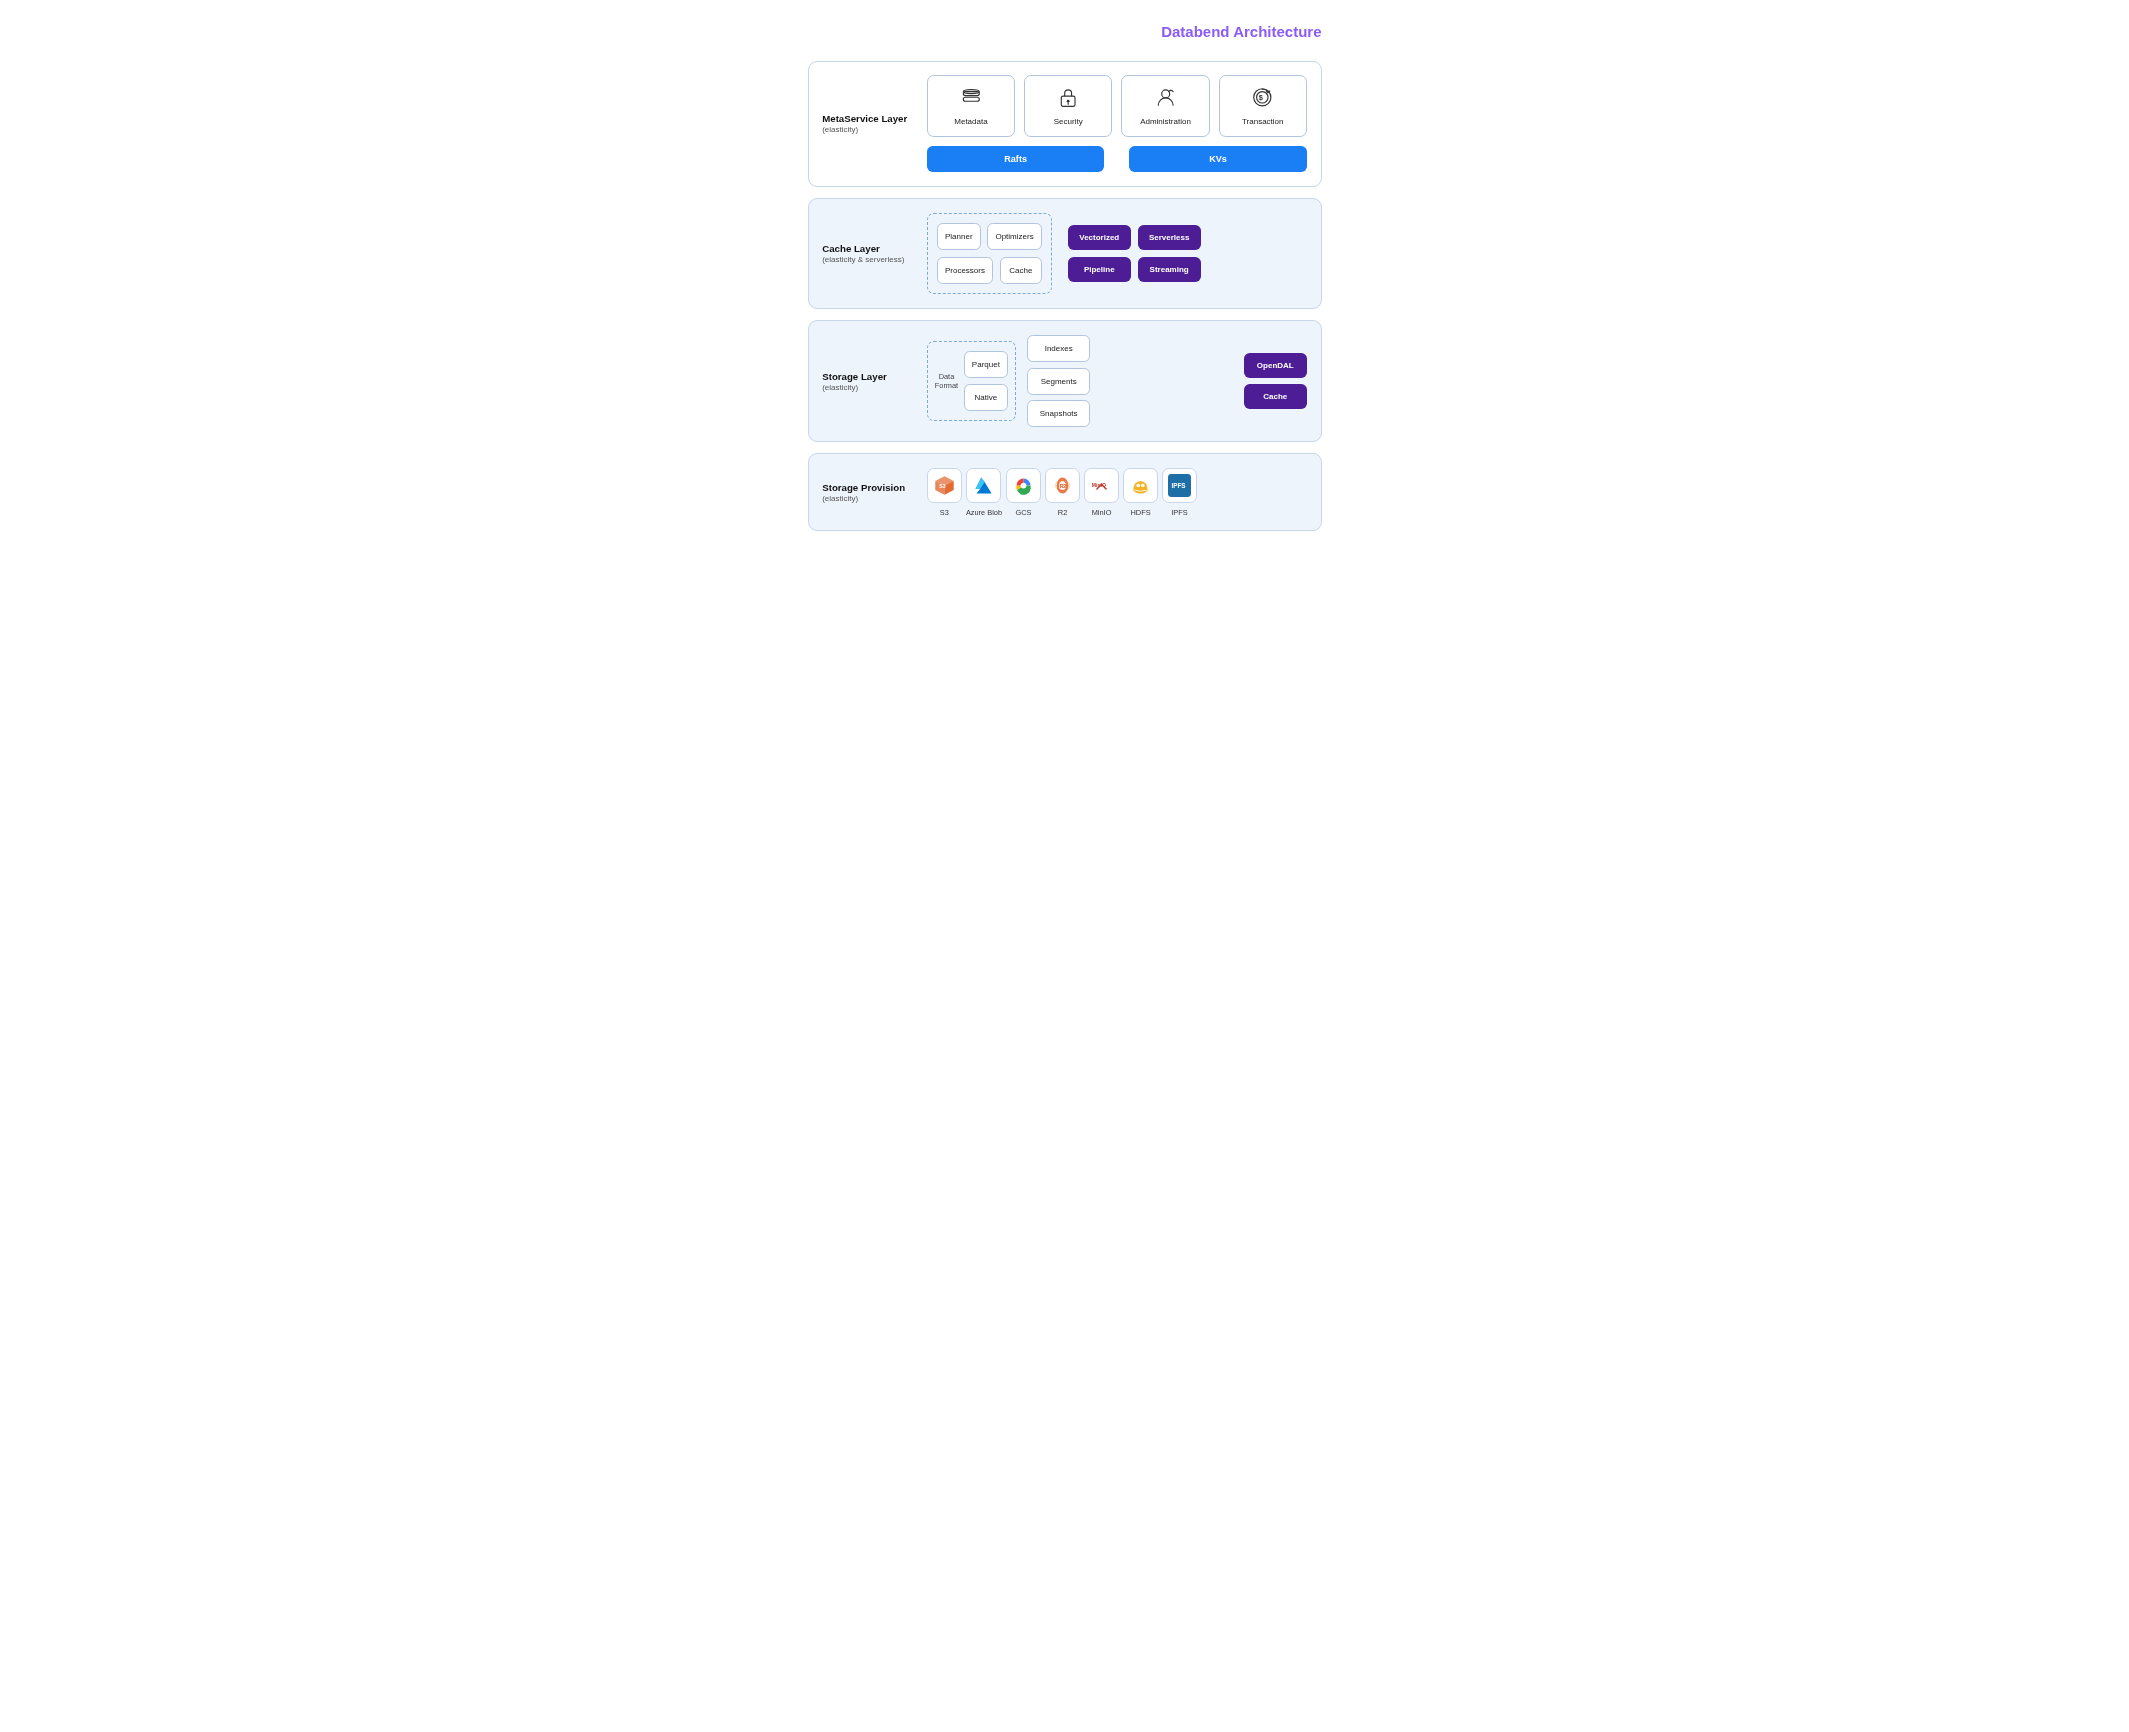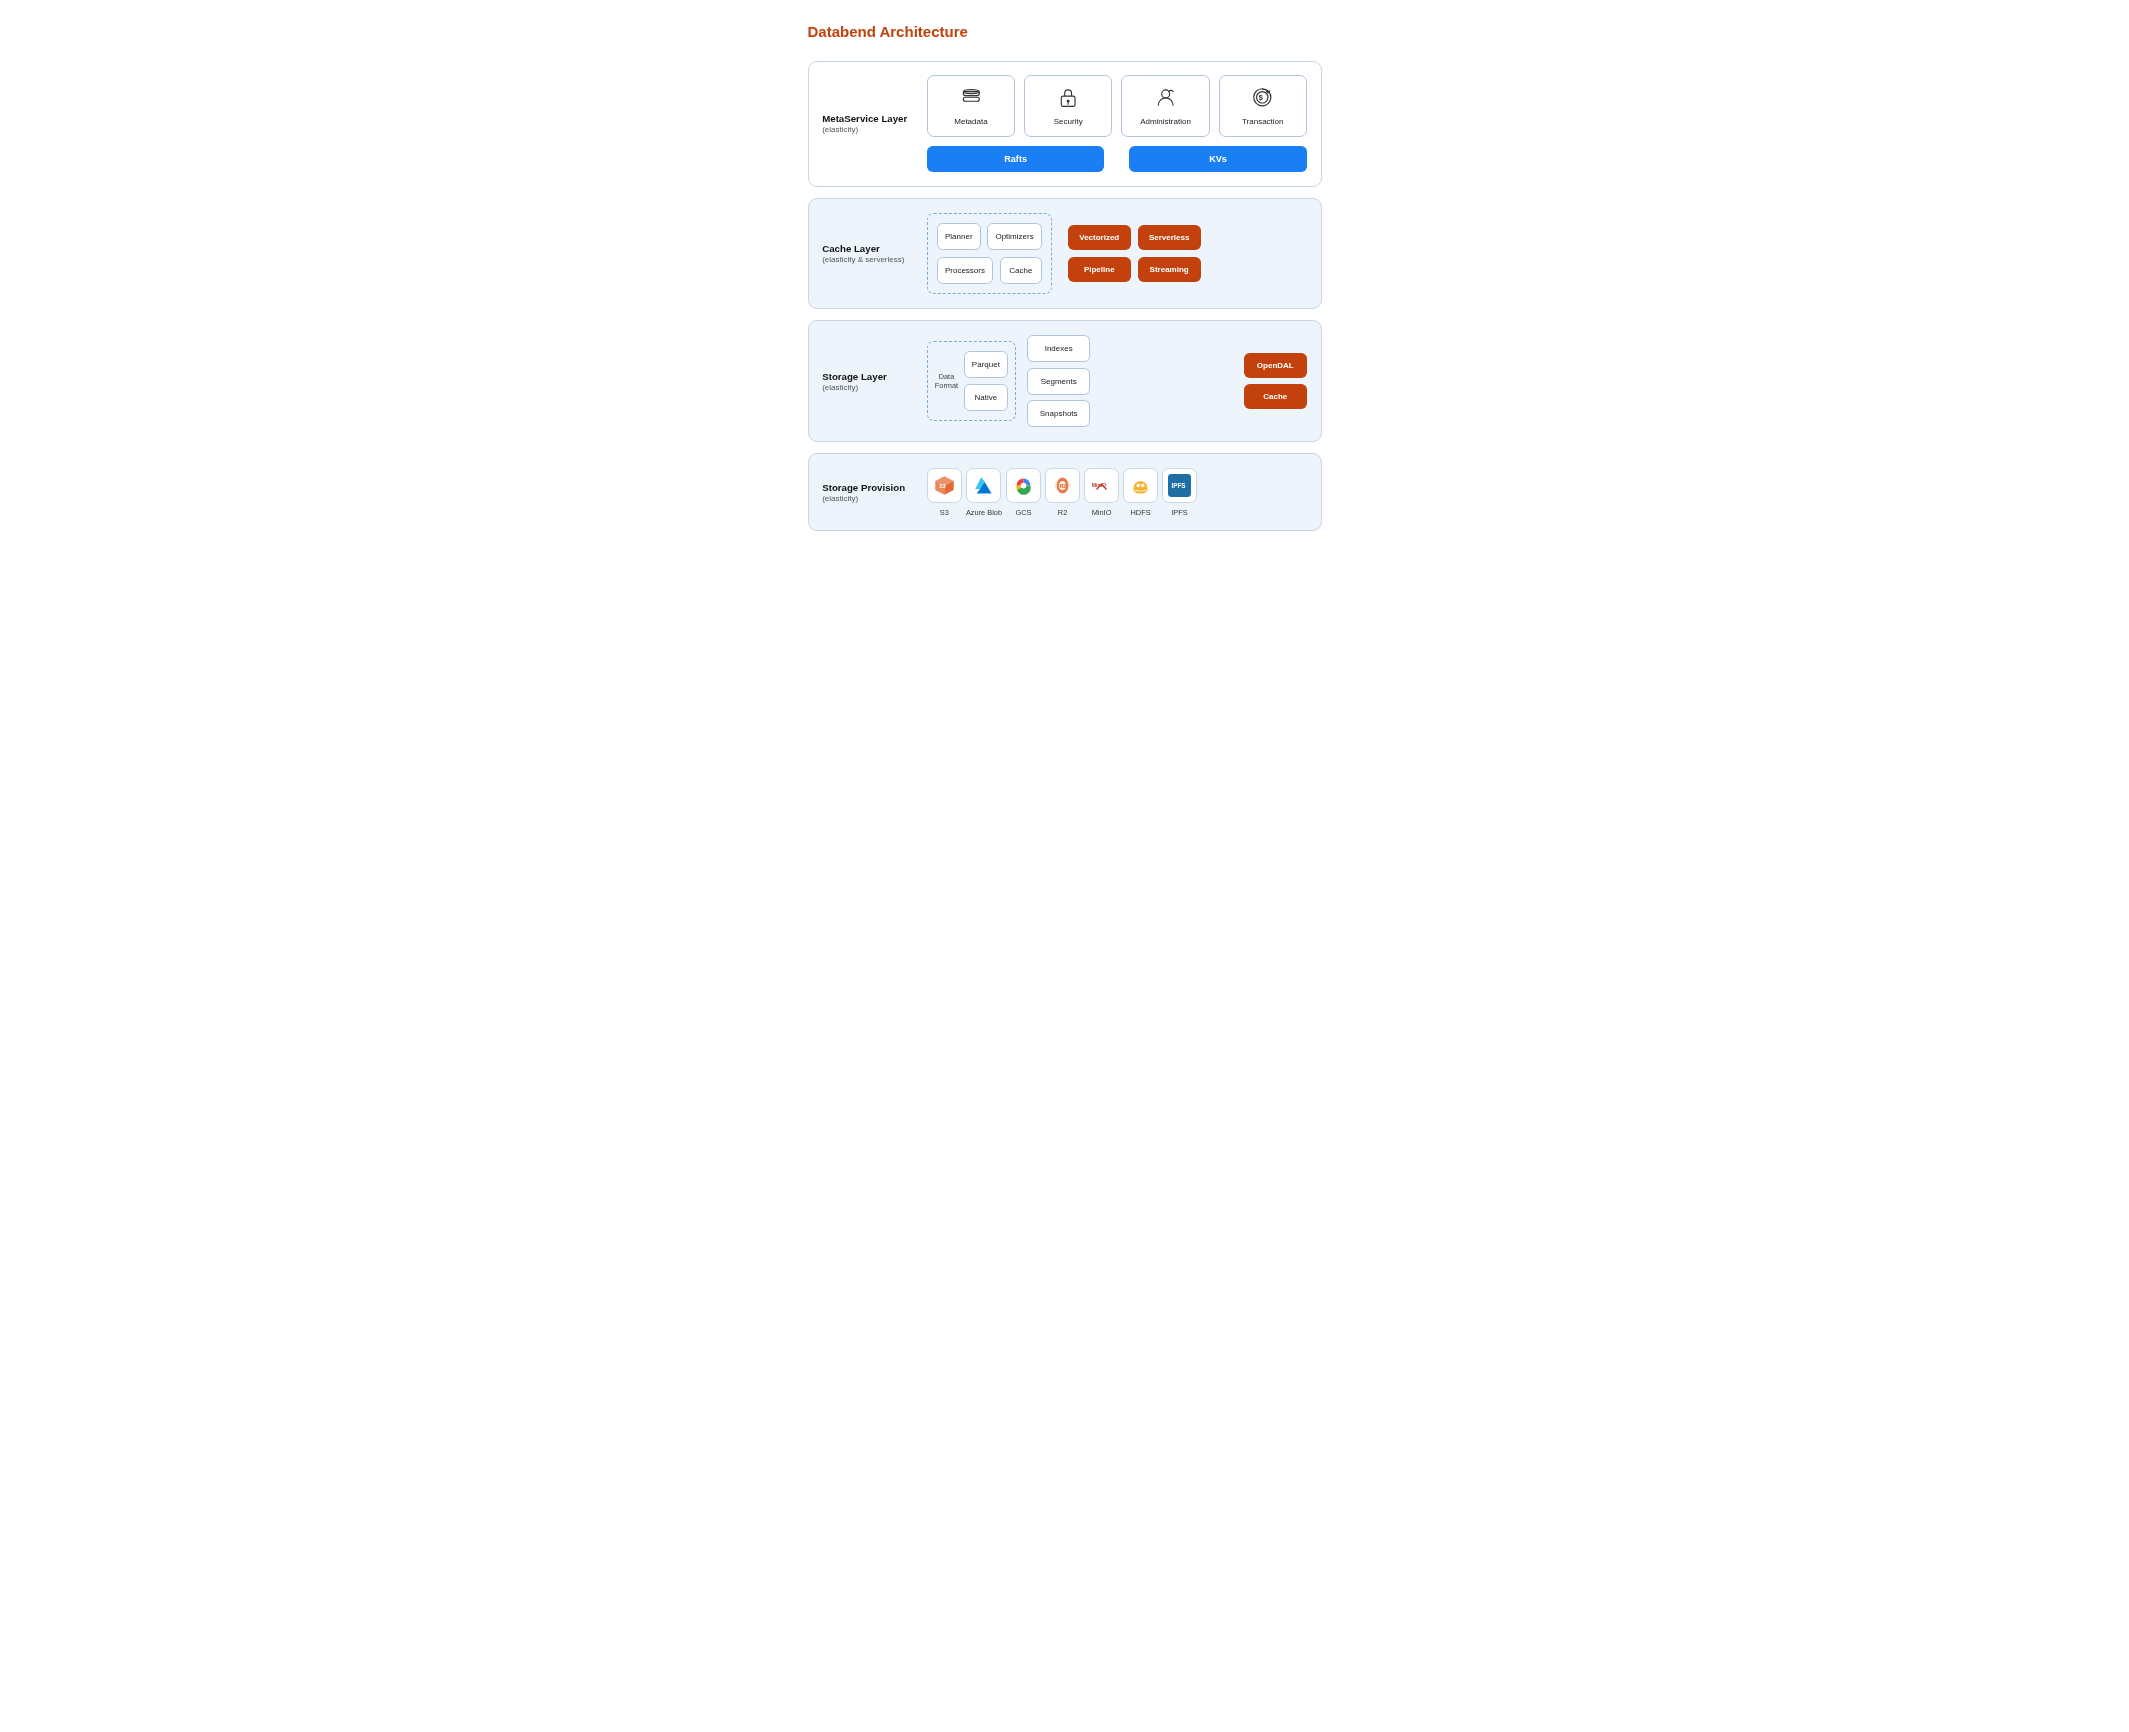--- a/index.html
+++ b/index.html
@@ -10,24 +10,24 @@
       justify-content: center;
       align-items: flex-start;
       padding: 23px 11.4px;
       min-height: 100vh;
     }
     .diagram-wrapper {
       width: 514px;
       max-width: 100%;
     }
     .main-title {
-      text-align: left;
+      text-align: right;
       font-size: 15px;
       font-weight: 700;
-      color: #c2410c;
+      color: #8b5cf6;
       margin-bottom: 20.6px;
     }
 
     
     .layer {
       border: 0.9px solid #c8d6e8;
       border-radius: 9.1px;
       padding: 13.7px 13.7px 13.7px 13.7px;
       margin-bottom: 11.4px;
       display: flex;
@@ -142,21 +142,21 @@
       display: flex;
       flex-direction: column;
       gap: 6.9px;
       margin-left: 4.6px;
     }
     .blue-grid-row {
       display: flex;
       gap: 6.9px;
     }
     .blue-tile {
-      background: #c2410c;
+      background: #4c1d95;
       color: #fff;
       border-radius: 5.7px;
       padding: 8px 10.3px;
       font-size: 8px;
       font-weight: 600;
       text-align: center;
       min-width: 63px;
     }
 
     

